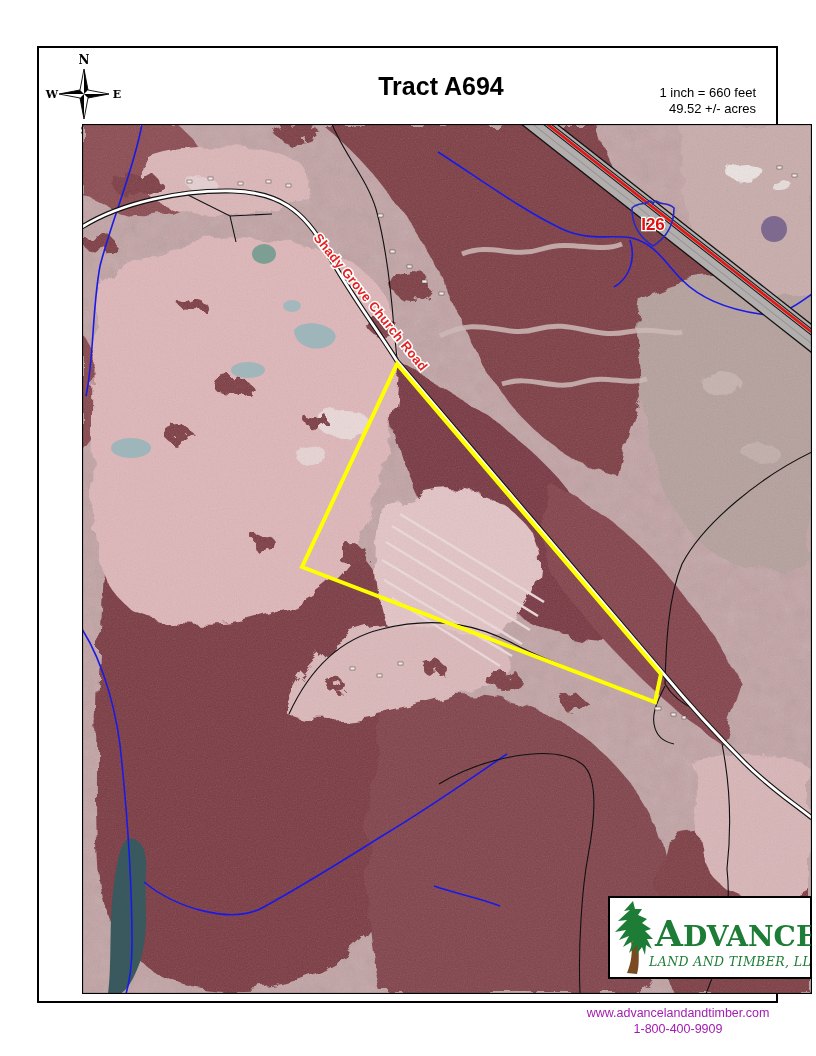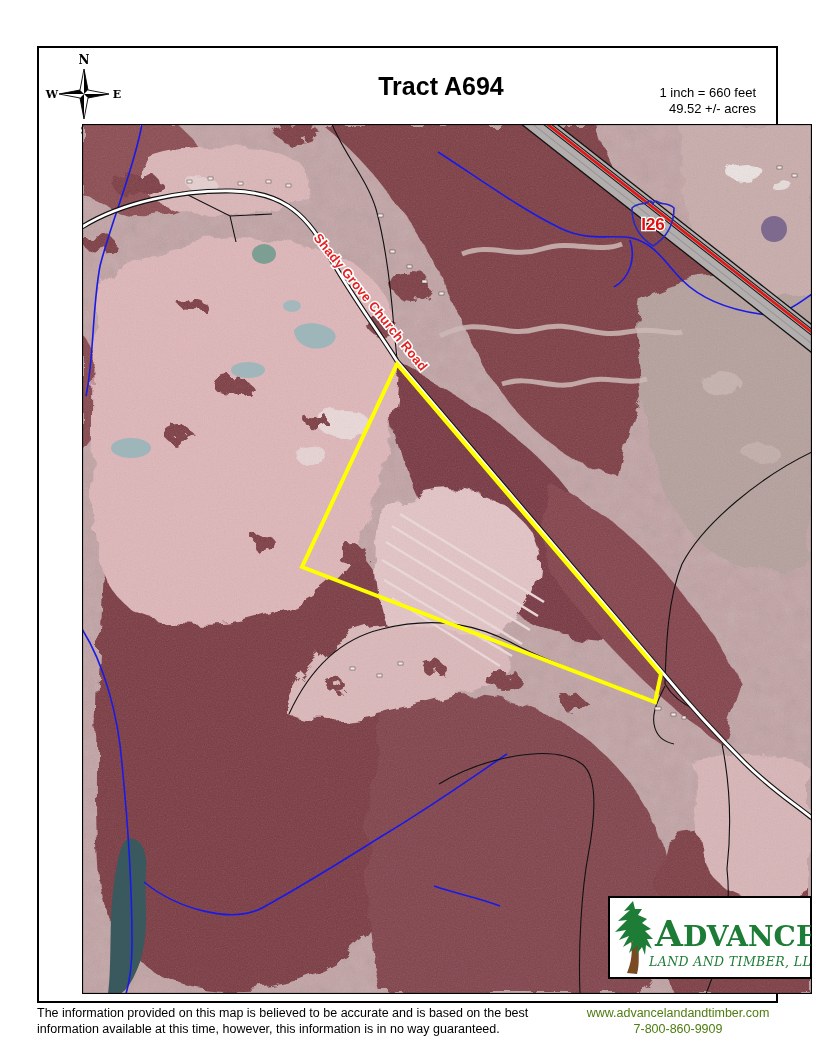--- a/index.html
+++ b/index.html
@@ -10,21 +10,21 @@
   #title-block{position:absolute;left:241px;top:52px;width:400px;text-align:center;color:#000;}
   #title-line1{font-size:25px;font-weight:bold;line-height:29px;margin-top:20px;}
   #title-line2{font-size:25px;font-weight:bold;line-height:29px;}
   #scale-block{position:absolute;left:600px;top:85px;width:156px;text-align:right;
         font-size:13px;line-height:16px;color:#000;}
   #compass{position:absolute;left:44px;top:50px;}
   #map-wrap{position:absolute;left:43px;top:124px;width:730px;height:870px;padding-left:39px;}
   #footer-disclaimer{position:absolute;left:37px;top:1006px;width:530px;
         font-size:12.5px;line-height:15.5px;color:#000;}
   #footer-contact{position:absolute;left:578px;top:1006px;width:200px;text-align:center;
-        font-size:12.5px;line-height:15.5px;color:#4d7c0f;}
+        font-size:12.5px;line-height:15.5px;color:#a21caf;}
   .serif{font-family:"DejaVu Serif",serif;}
 </style>
 </head>
 <body>
 
 <div id="page">
 
   <div id="outer-border"></div>
 
   <svg id="compass" width="84" height="92">
@@ -219,22 +219,18 @@
         </g>
         <text x="46" y="49" class="serif" font-family="DejaVu Serif, serif" font-weight="bold" fill="#1d7c36"><tspan font-size="36">A</tspan><tspan font-size="28">DVANCE</tspan></text>
         <text x="40" y="69" class="serif" font-family="DejaVu Serif, serif" font-style="italic" font-size="12.5" letter-spacing="0.4" fill="#1d7c36">LAND AND TIMBER, LLC</text>
       </g>
 
       <rect x="0.5" y="0.5" width="729" height="869" fill="none" stroke="#000" stroke-width="1.2"></rect>
     </g>
   </svg>
   </div>
 
-  <div id="footer-disclaimer">
-    <div>The information provided on this map is believed to be accurate and is based on the best</div>
-    <div>information available at this time, however, this information is in no way guaranteed.</div>
-  </div>
   <div id="footer-contact">
     <div>www.advancelandandtimber.com</div>
-    <div>7-800-860-9909</div>
+    <div>1-800-400-9909</div>
   </div>
 
 </div>
 
 </body></html>

